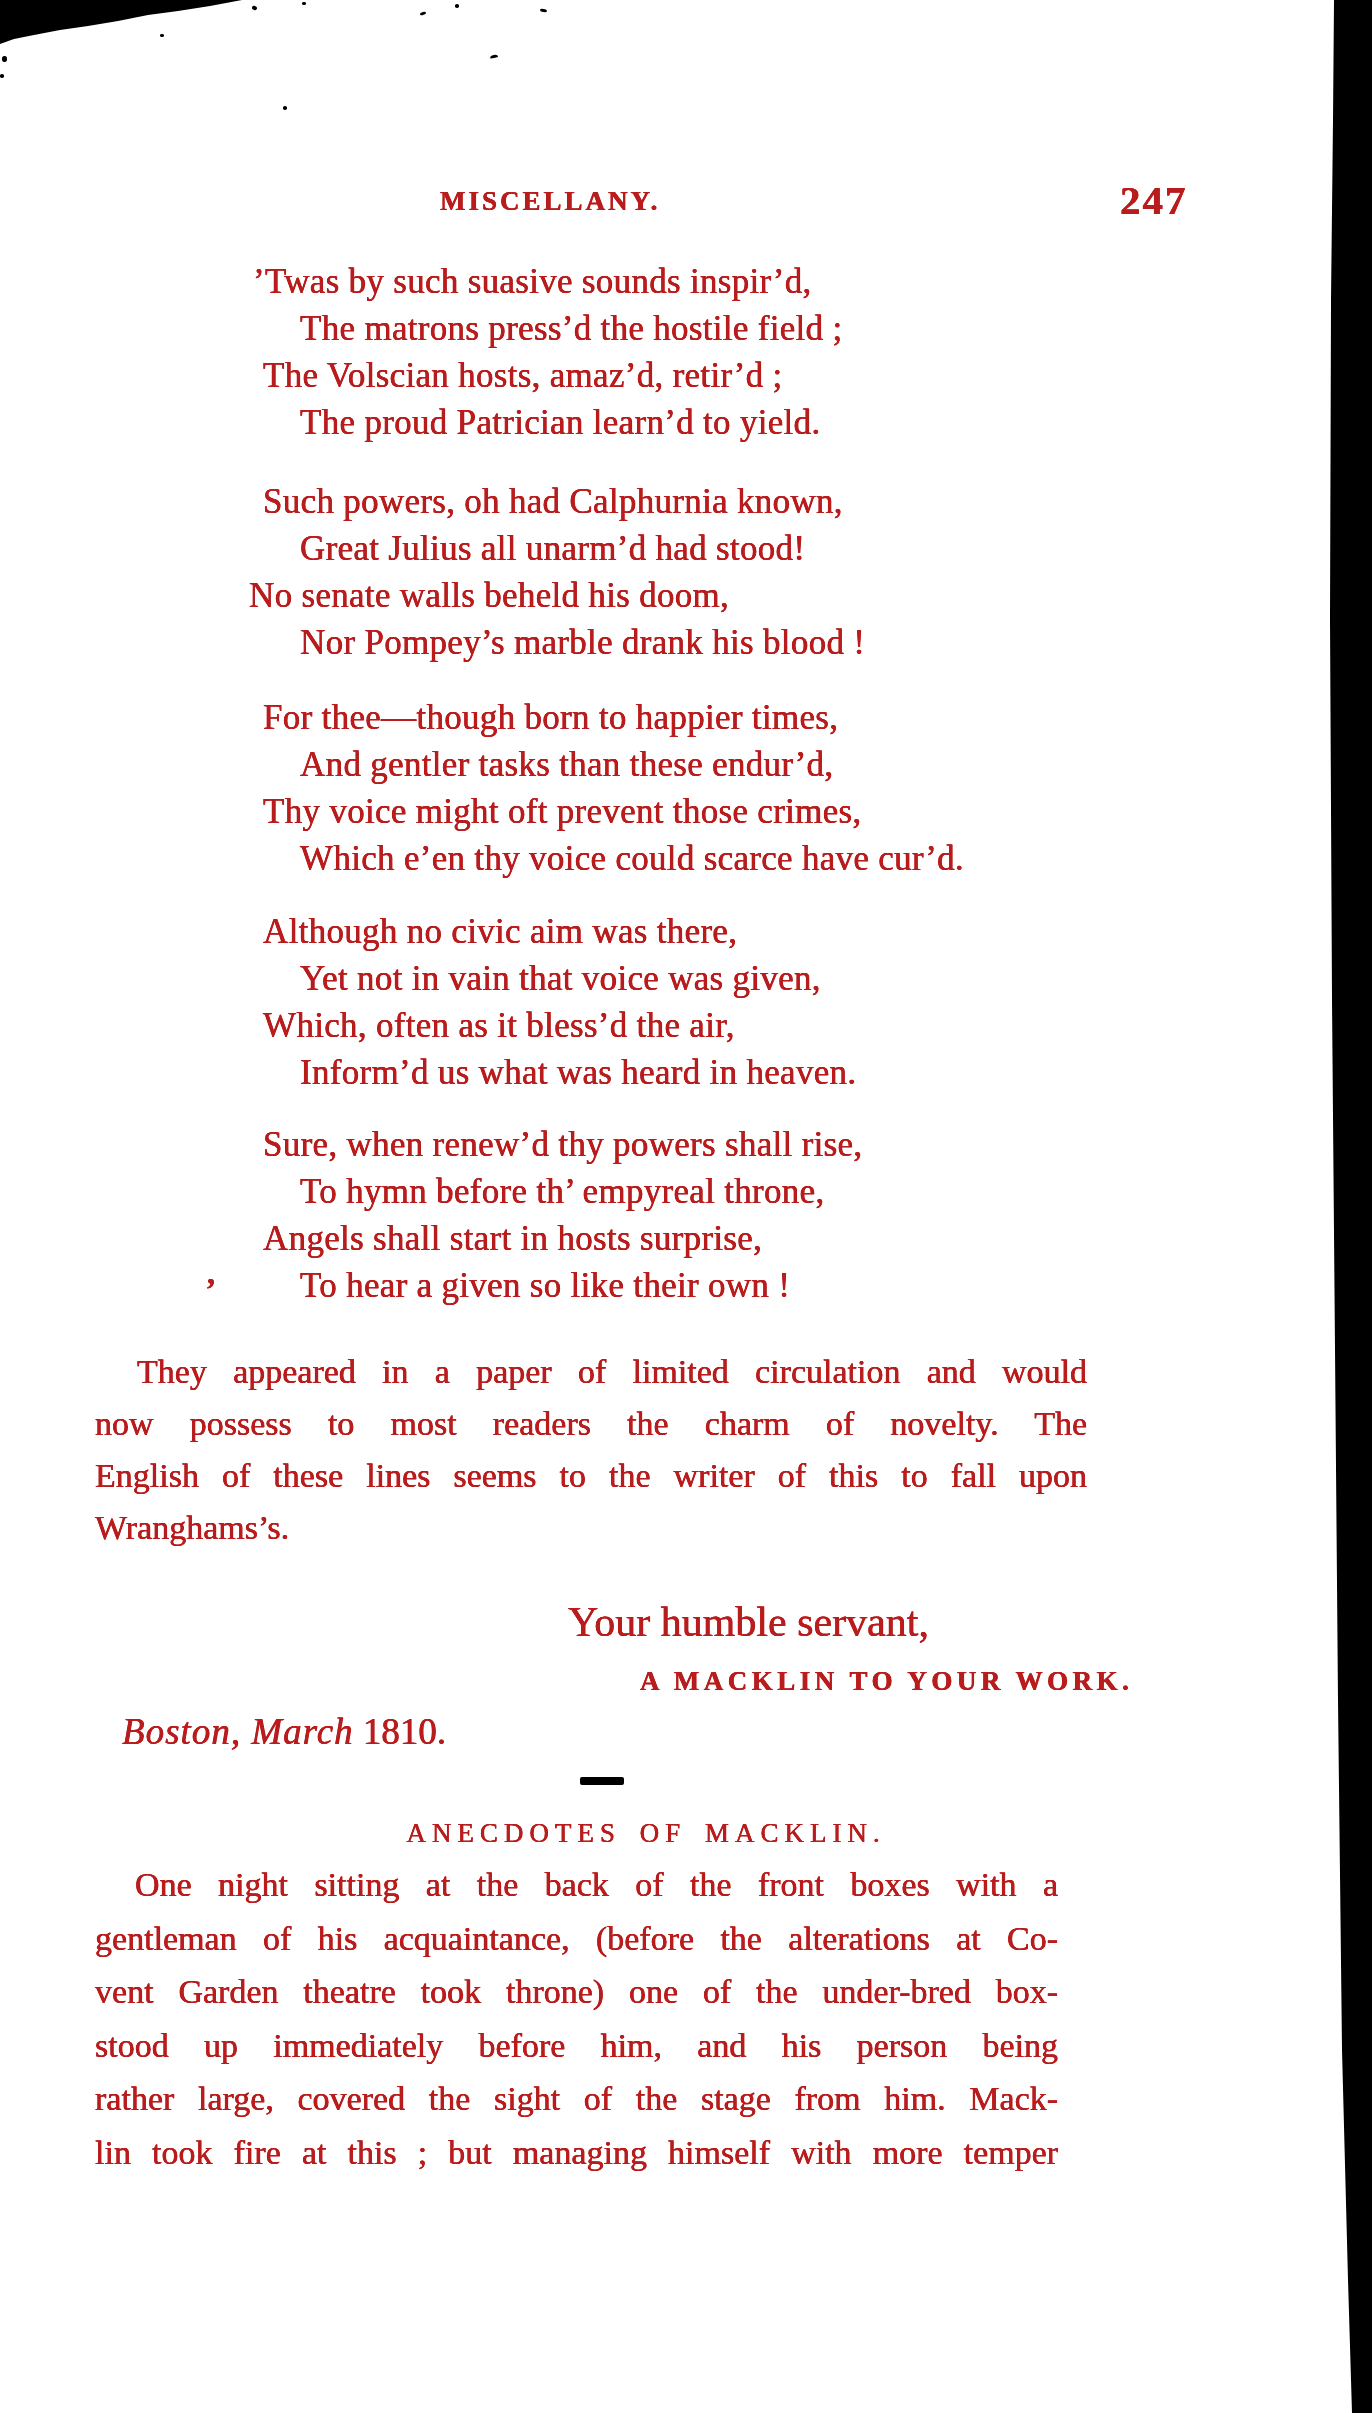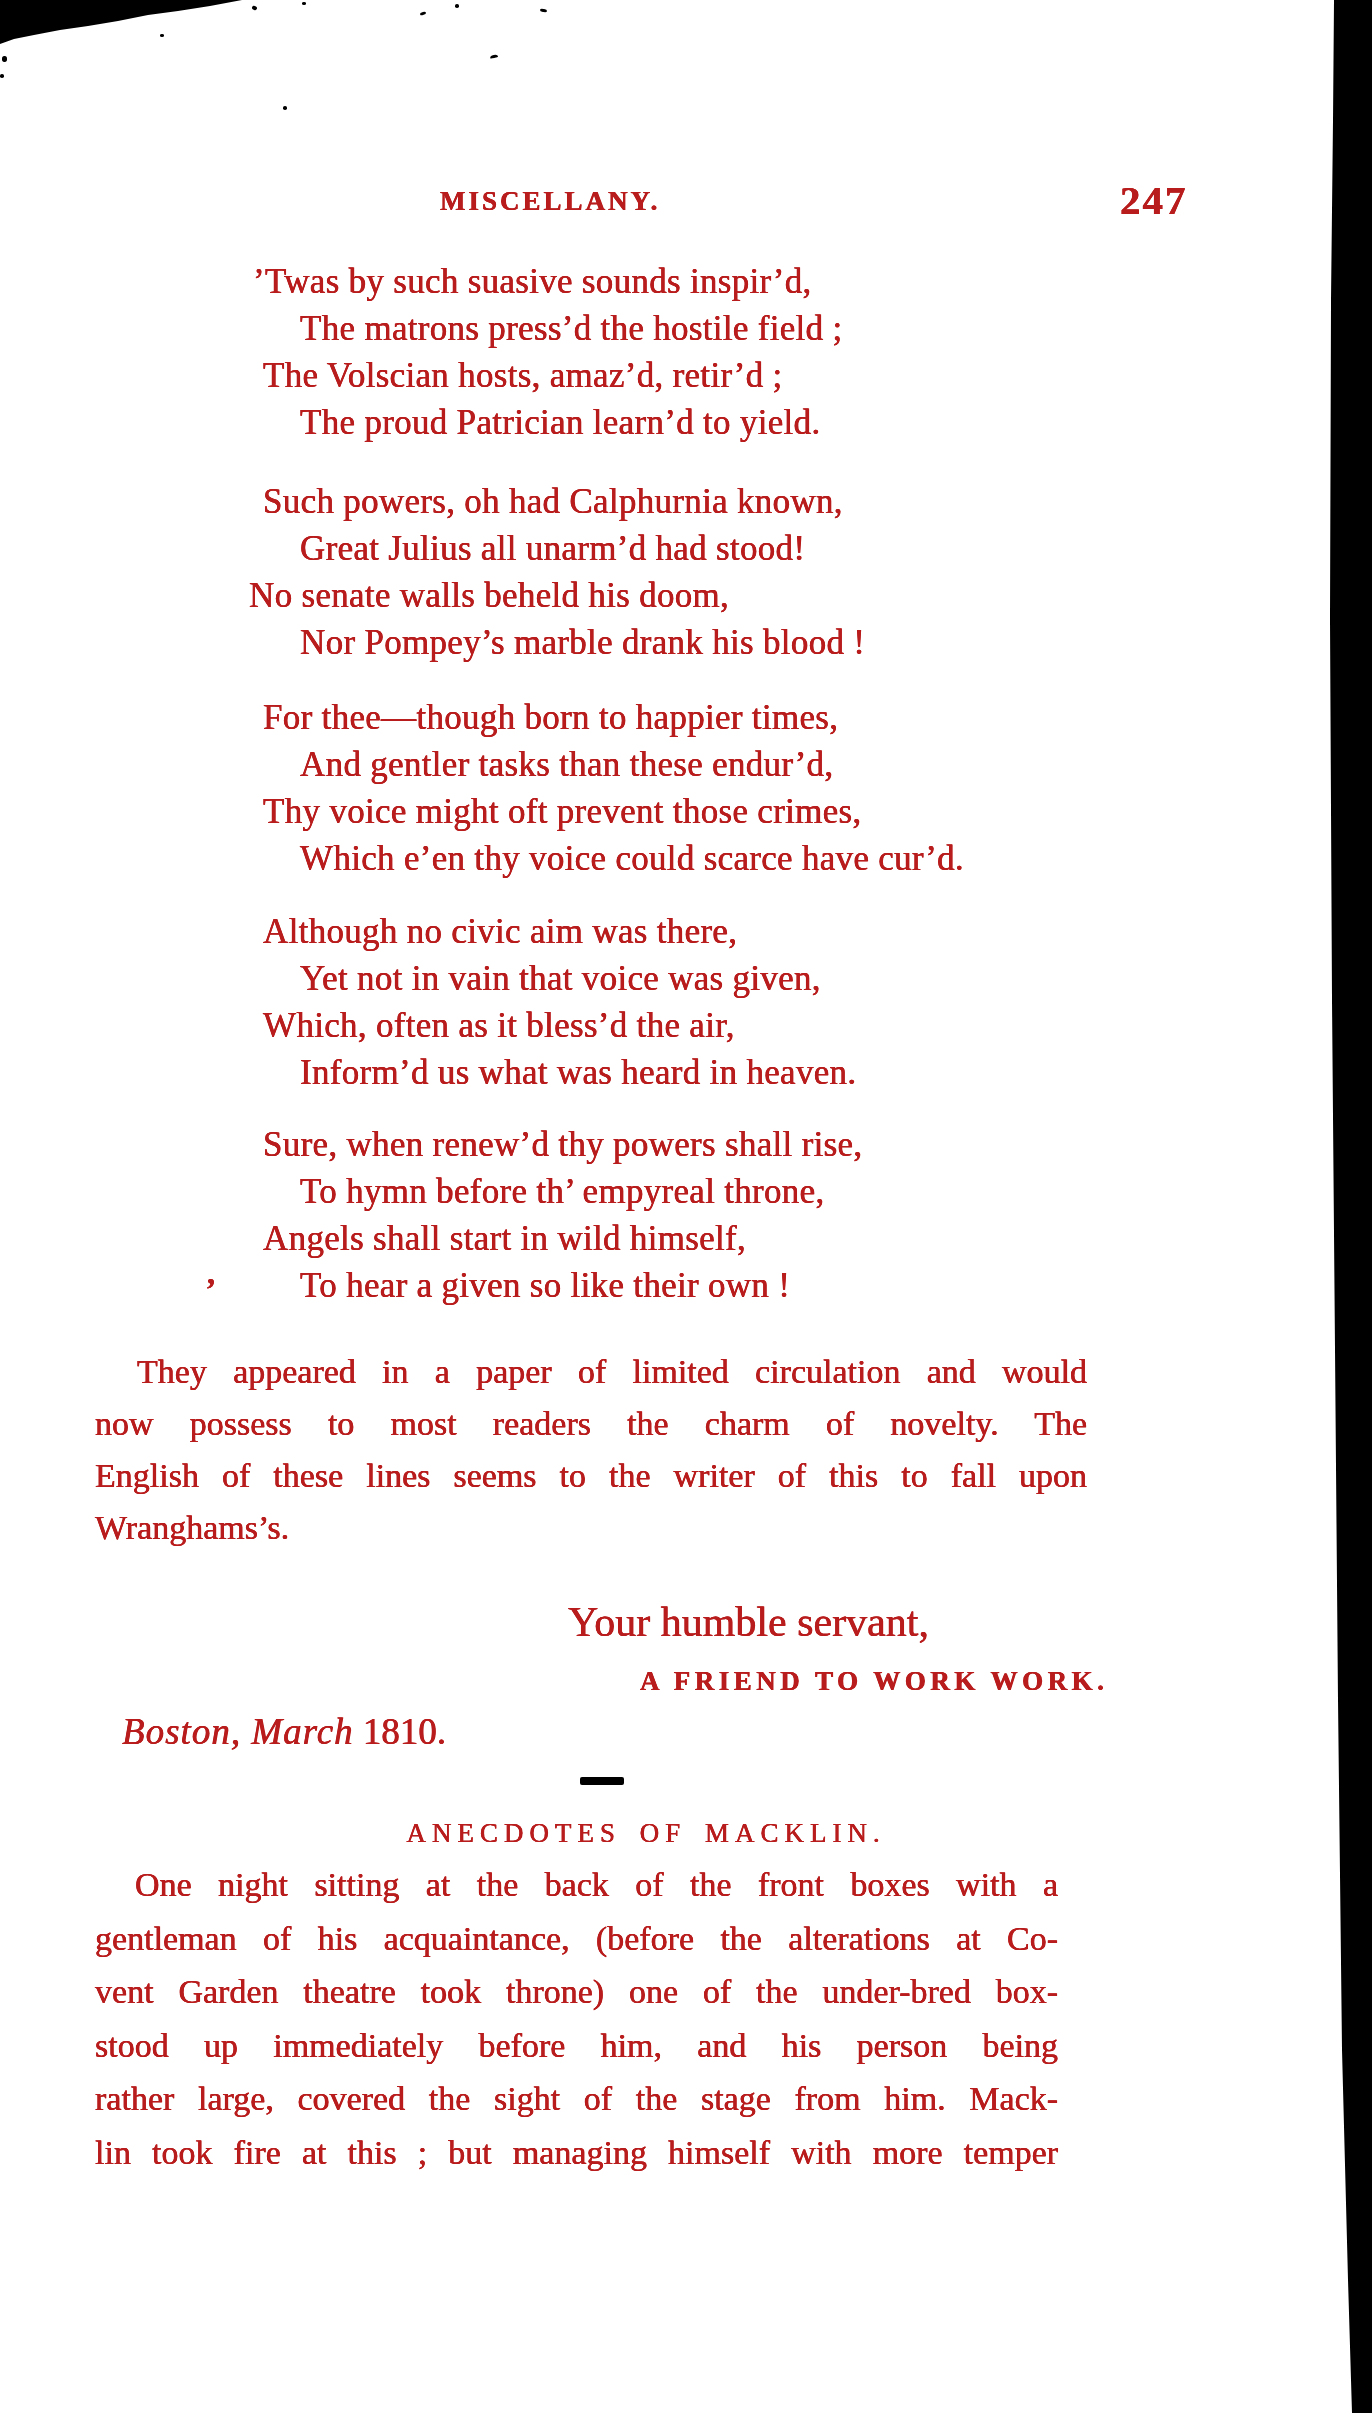--- a/index.html
+++ b/index.html
@@ -120,34 +120,34 @@
       </div>
       <div class="stanza">
         <div class="poem-line">Although no civic aim was there,</div>
         <div class="poem-line indent">Yet not in vain that voice was given,</div>
         <div class="poem-line">Which, often as it bless’d the air,</div>
         <div class="poem-line indent">Inform’d us what was heard in heaven.</div>
       </div>
       <div class="stanza">
         <div class="poem-line">Sure, when renew’d thy powers shall rise,</div>
         <div class="poem-line indent">To hymn before th’ empyreal throne,</div>
-        <div class="poem-line">Angels shall start in wild himself,</div>
+        <div class="poem-line">Angels shall start in hosts surprise,</div>
         <div class="poem-line indent">To hear a given so like their own !</div>
         <span class="margin-mark">,</span>
       </div>
     </div>
 
   <div class="letter-body ink" id="letter-body">
       <div class="prose-line">They appeared in a paper of limited circulation and would</div>
       <div class="prose-line">now possess to most readers the charm of novelty.  The</div>
       <div class="prose-line">English of these lines seems to the writer of this to fall upon</div>
       <div class="prose-line no-just">Wranghams’s.</div>
     </div>
   <div class="valediction ink">Your humble servant,</div>
-  <div class="signature ink">A FRIEND TO WORK WORK.</div>
+  <div class="signature ink">A MACKLIN TO YOUR WORK.</div>
   <div class="dateline ink">
     <span class="it">Boston, March</span>
     <span class="yr"> <span>1810.</span></span>
   </div>
 
   <div class="divider"></div>
   <div class="section-heading ink">ANECDOTES OF MACKLIN.</div>
   <div class="anecdote-body ink" id="anecdote-body">
       <div class="prose-line">One night sitting at the back of the front boxes with a</div>
       <div class="prose-line">gentleman of his acquaintance, (before the alterations at Co-</div>

